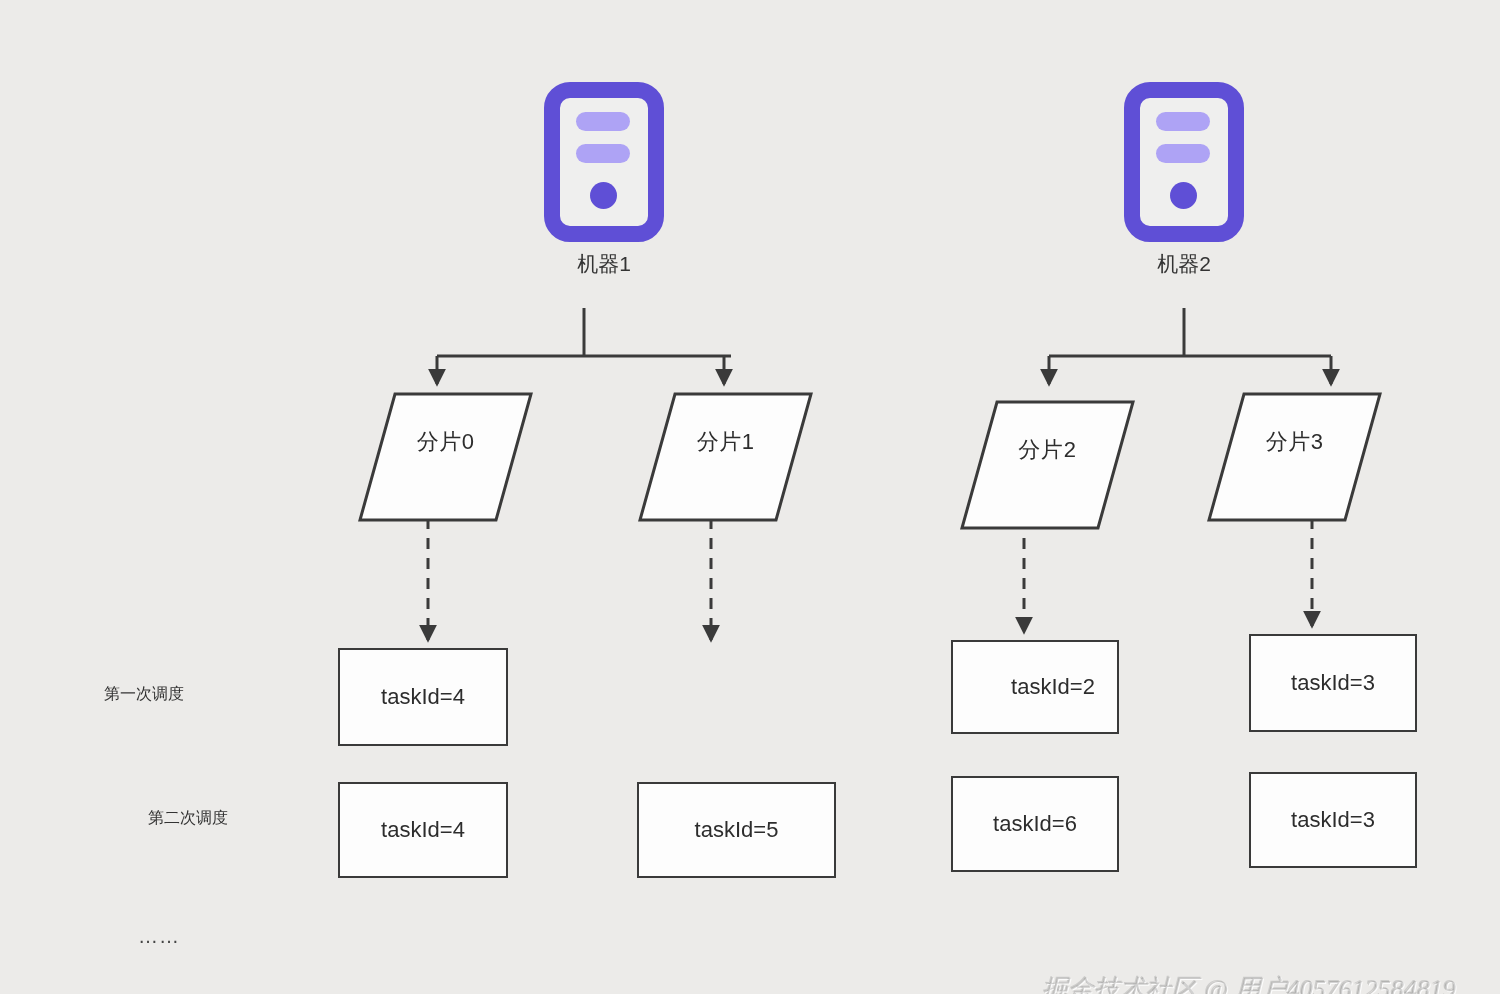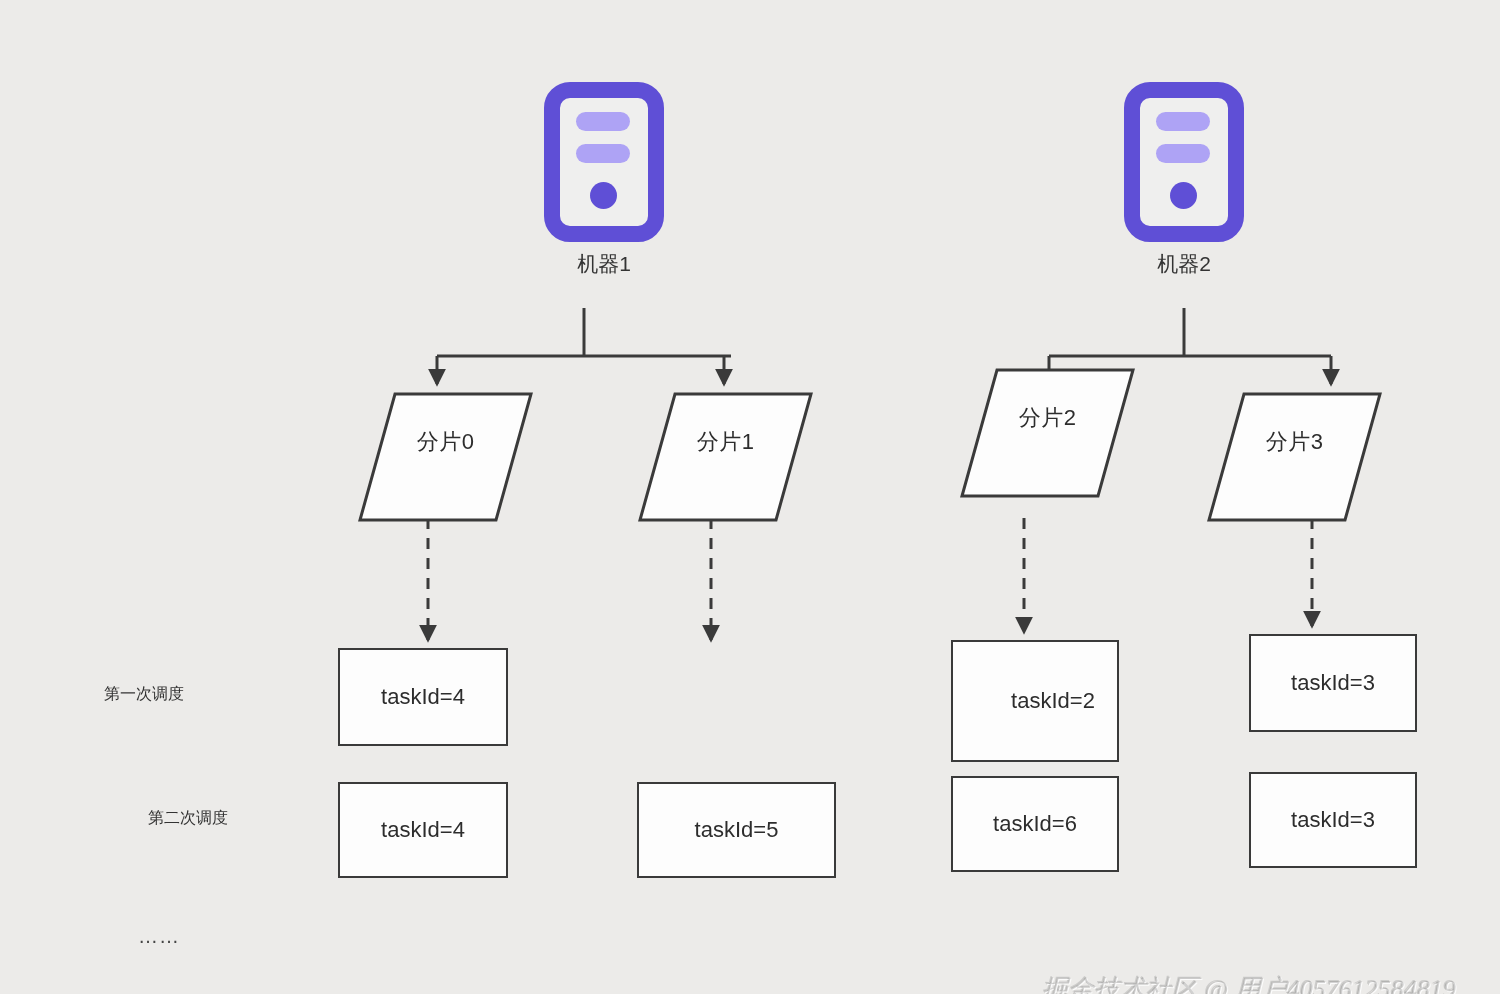--- a/index.html
+++ b/index.html
@@ -190,42 +190,42 @@
     <div class="shard-label">分片0</div>
   </div>
 
   <div class="shard" style="left:638px; top:392px;">
     <svg viewBox="0 0 175 130" xmlns="http://www.w3.org/2000/svg">
       <polygon points="37,2 173,2 138,128 2,128" fill="#fdfdfd" stroke="#3a3a3a" stroke-width="3"></polygon>
     </svg>
     <div class="shard-label">分片1</div>
   </div>
 
-  <div class="shard" style="left:960px; top:368px;">
+  <div class="shard" style="left:960px; top:400px;font-family:Liberation Mono, monospace;">
     <svg viewBox="0 0 175 130" xmlns="http://www.w3.org/2000/svg">
       <polygon points="37,2 173,2 138,128 2,128" fill="#fdfdfd" stroke="#3a3a3a" stroke-width="3"></polygon>
     </svg>
     <div class="shard-label">分片2</div>
   </div>
 
   <div class="shard" style="left:1207px; top:392px;">
     <svg viewBox="0 0 175 130" xmlns="http://www.w3.org/2000/svg">
       <polygon points="37,2 173,2 138,128 2,128" fill="#fdfdfd" stroke="#3a3a3a" stroke-width="3"></polygon>
     </svg>
     <div class="shard-label">分片3</div>
   </div>
 
   <div class="row-label" style="left:104px; top:684px;">第一次调度</div>
   <div class="row-label" style="left:104px; top:808px;margin-left:44px;">第二次调度</div>
   <div class="ellipsis" style="left:138px; top:925px;">……</div>
 
   <div class="taskbox" style="left:338px; top:648px; width:170px; height:98px;">
     <span>taskId=4</span>
   </div>
-  <div class="taskbox" style="left:951px; top:640px; width:168px; height:122px;padding-left:36px;">
+  <div class="taskbox" style="left:951px; top:640px; width:168px; height:94px;padding-left:36px;">
     <span>taskId=2</span>
   </div>
   <div class="taskbox" style="left:1249px; top:634px; width:168px; height:98px;">
     <span>taskId=3</span>
   </div>
 
   <div class="taskbox" style="left:338px; top:782px; width:170px; height:96px;">
     <span>taskId=4</span>
   </div>
   <div class="taskbox" style="left:637px; top:782px; width:199px; height:96px;justify-content:center;">

